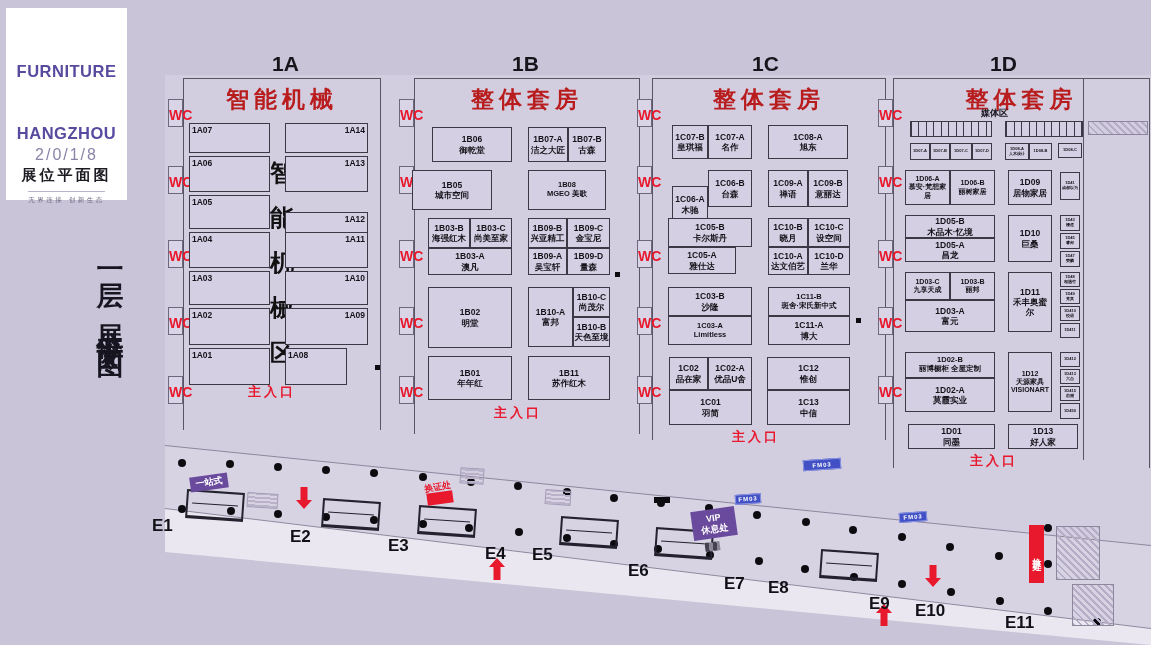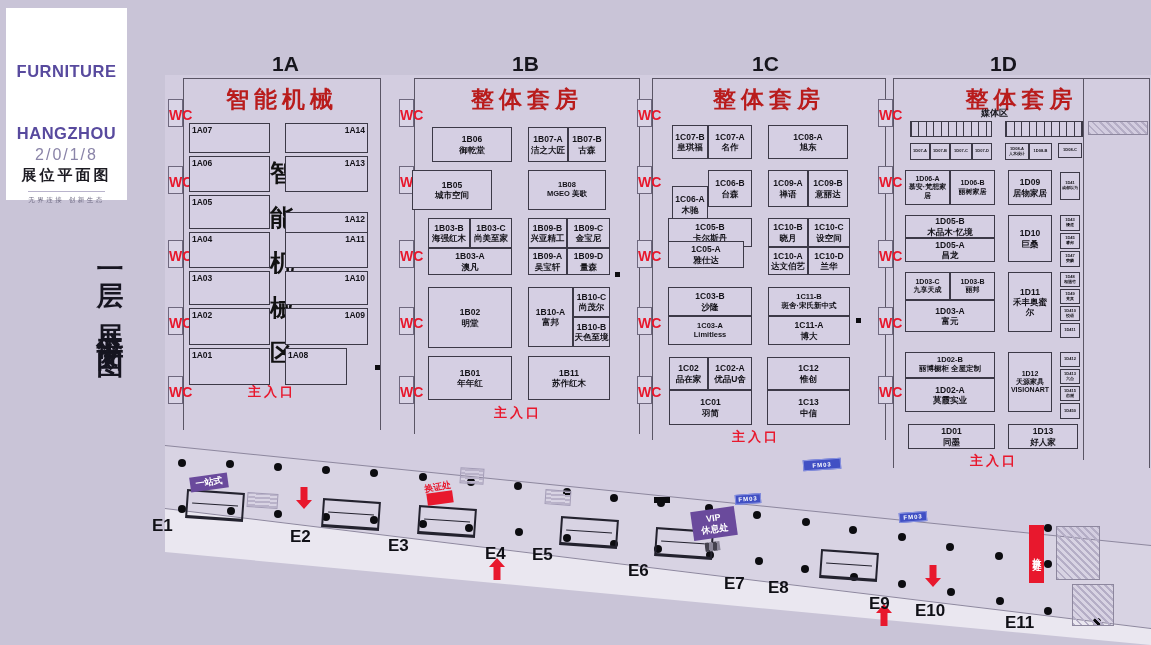--- a/index.html
+++ b/index.html
@@ -264,21 +264,21 @@
         <div>禅语</div>
       </div>
       <div class="booth" style="left: 808px; top: 170px; width: 40px; height: 37px; position: absolute; font-size: 8.5px;">
         <div class="bid">1C09-B</div>
         <div>意丽达</div>
       </div>
       <div class="booth" style="left: 668px; top: 218px; width: 84px; height: 29px; position: absolute; font-size: 8.5px;">
         <div class="bid">1C05-B</div>
         <div>卡尔斯丹</div>
       </div>
-      <div class="booth" style="left: 668px; top: 241px; width: 76px; height: 27px; position: absolute; font-size: 8.5px;">
+      <div class="booth" style="left: 668px; top: 247px; width: 68px; height: 27px; position: absolute; font-size: 8.5px;">
         <div class="bid">1C05-A</div>
         <div>雅仕达</div>
       </div>
       <div class="booth" style="left: 768px; top: 218px; width: 40px; height: 29px; position: absolute; font-size: 8.5px;">
         <div class="bid">1C10-B</div>
         <div>晓月</div>
       </div>
       <div class="booth" style="left: 808px; top: 218px; width: 42px; height: 29px; position: absolute; font-size: 8.5px;">
         <div class="bid">1C10-C</div>
         <div>设空间</div>

